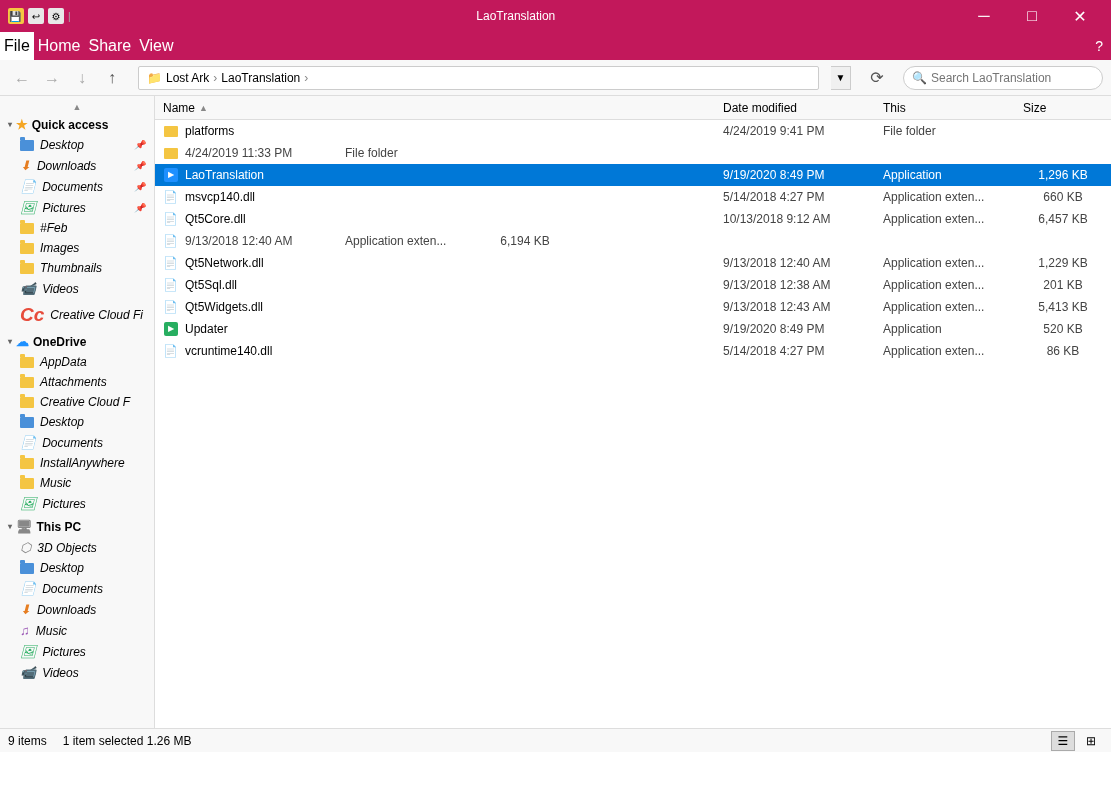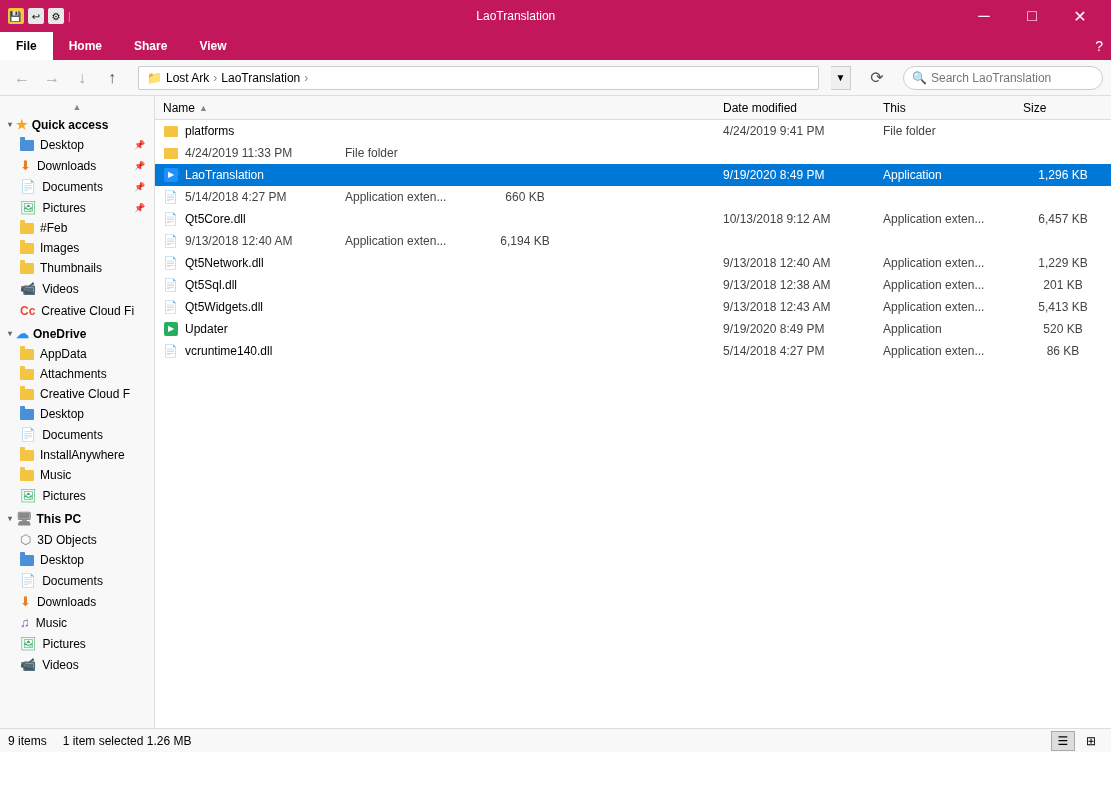--- a/index.html
+++ b/index.html
@@ -21,27 +21,26 @@
     .tb-prop { background: #e8e8e8; }
     .title-bar-title { color: #fff; font-size: 12px; flex: 1; text-align: center; }
     .title-bar-controls { display: flex; gap: 2px; }
     .ctrl-btn { width: 46px; height: 32px; background: transparent; border: none; color: #fff; font-size: 16px; display: flex; align-items: center; justify-content: center; cursor: pointer; }
     .ribbon-tabs {
       display: flex;
       background: #c2185b;
       height: 28px;
     }
     .ribbon-tab {
-      padding: 0 16px;
+      padding: 0 4px;
       display: flex;
       align-items: center;
       color: #fff;
-      font-size: 12px;
+      font-size: 16px;
       cursor: pointer;
-      font-weight: bold;
     }
     .ribbon-tab.active {
       background: #fff;
       color: #000;
     }
     .ribbon-content {
       height: 36px;
       background: #f8f8f8;
       border-bottom: 1px solid #ddd;
       display: flex;
@@ -106,21 +105,21 @@
     .sidebar-header {
       display: flex; align-items: center; gap: 4px;
       padding: 3px 8px;
       font-size: 12px; font-weight: bold;
       cursor: pointer; color: #000;
     }
     .sidebar-item {
       display: flex; align-items: center; gap: 6px;
       padding: 3px 8px 3px 20px;
       font-size: 12px; cursor: pointer; color: #000;
-      white-space: nowrap; overflow: hidden; text-overflow: ellipsis;
+      white-space: nowrap; overflow: hidden; text-overflow: ellipsis; font-style: italic;
     }
     .pin-icon { font-size: 9px; color: #888; margin-left: auto; flex-shrink: 0; }
     .star-icon { color: #f5a623; font-size: 13px; }
     .onedrive-icon { color: #1e90ff; font-size: 13px; }
     .thispc-icon { color: #888; font-size: 13px; }
 
     
     .file-list {
       flex: 1;
       overflow-y: auto;
@@ -287,21 +286,21 @@
         <span>Thumbnails</span>
       </div>
       <div class="sidebar-item">
         <span style="color:#8e44ad;font-size:13px;">📹</span>
         <span>Videos</span>
       </div>
     </div>
 
     <div class="sidebar-section">
       <div class="sidebar-item">
-        <span style="color:#e74c3c;font-size:12px;font-weight:bold;">Cc</span>
+        <span style="color:#e74c3c;font-size:19px;font-weight:bold;">Cc</span>
         <span>Creative Cloud Fi</span>
       </div>
     </div>
 
     <div class="sidebar-section">
       <div class="sidebar-header">
         <span class="expand-arrow">▾</span>
         <span class="onedrive-icon">☁</span>
         <span>OneDrive</span>
       </div>
@@ -418,20 +417,21 @@
           </div>
     <div class="file-name">LaoTranslation</div>
     <div class="col-date-val">9/19/2020 8:49 PM</div>
     <div class="col-type-val">Application</div>
     <div class="col-size-val">1,296 KB</div>
   </div>
         <div class="file-row">
     <div class="file-icon">
             <span style="font-size:12px;">📄</span>
           </div>
+    <div class="file-name">msvcp140.dll</div>
     <div class="col-date-val">5/14/2018 4:27 PM</div>
     <div class="col-type-val">Application exten...</div>
     <div class="col-size-val">660 KB</div>
   </div>
         <div class="file-row">
     <div class="file-icon">
             <span style="font-size:12px;">📄</span>
           </div>
     <div class="file-name">Qt5Core.dll</div>
     <div class="col-date-val">10/13/2018 9:12 AM</div>

